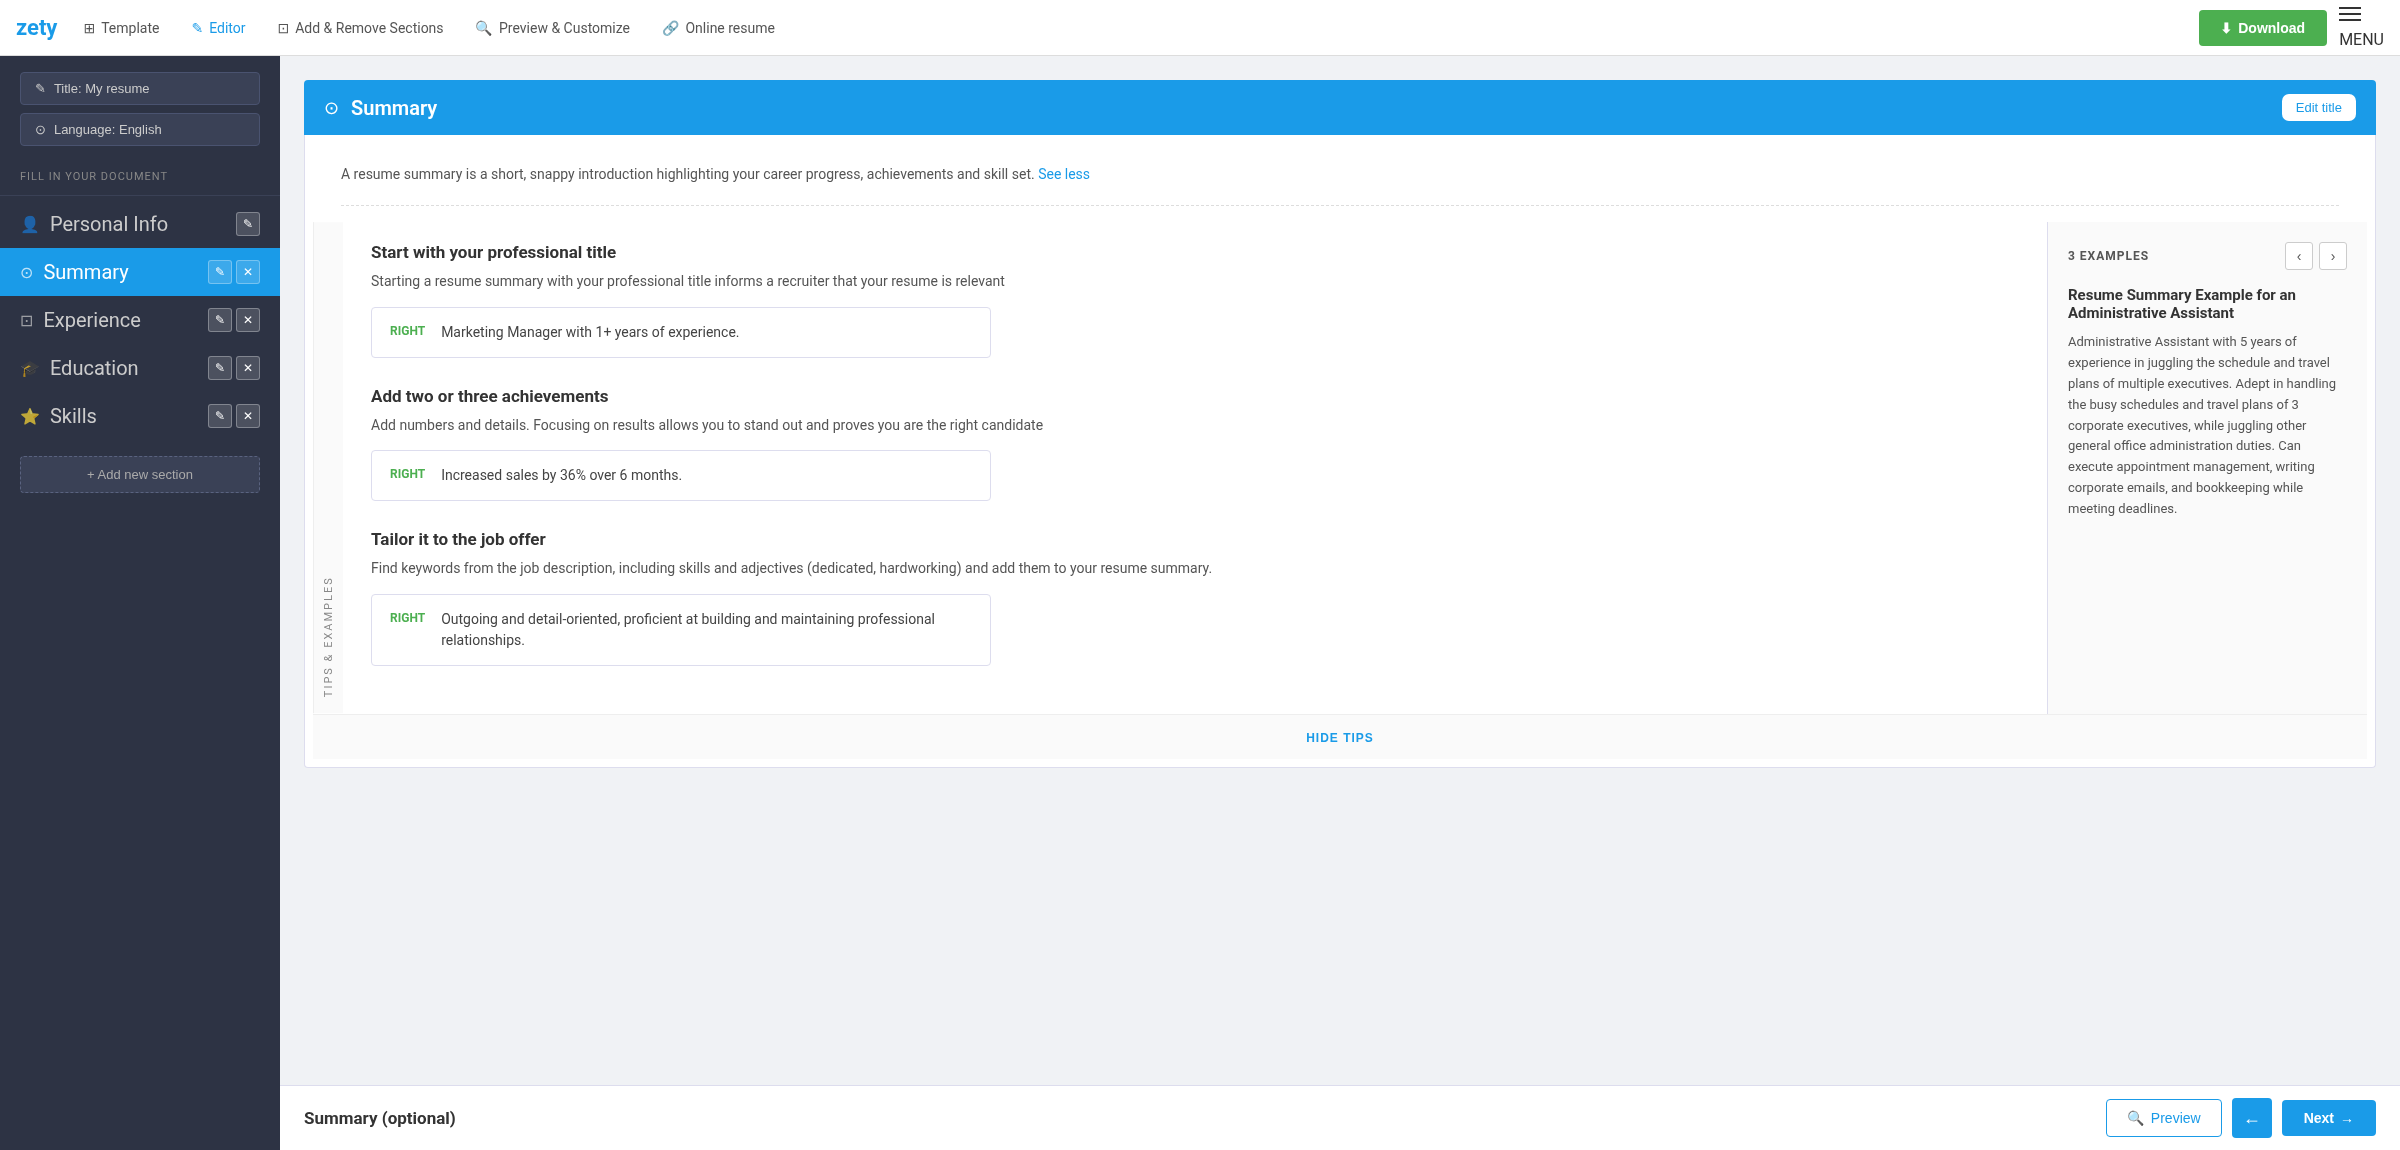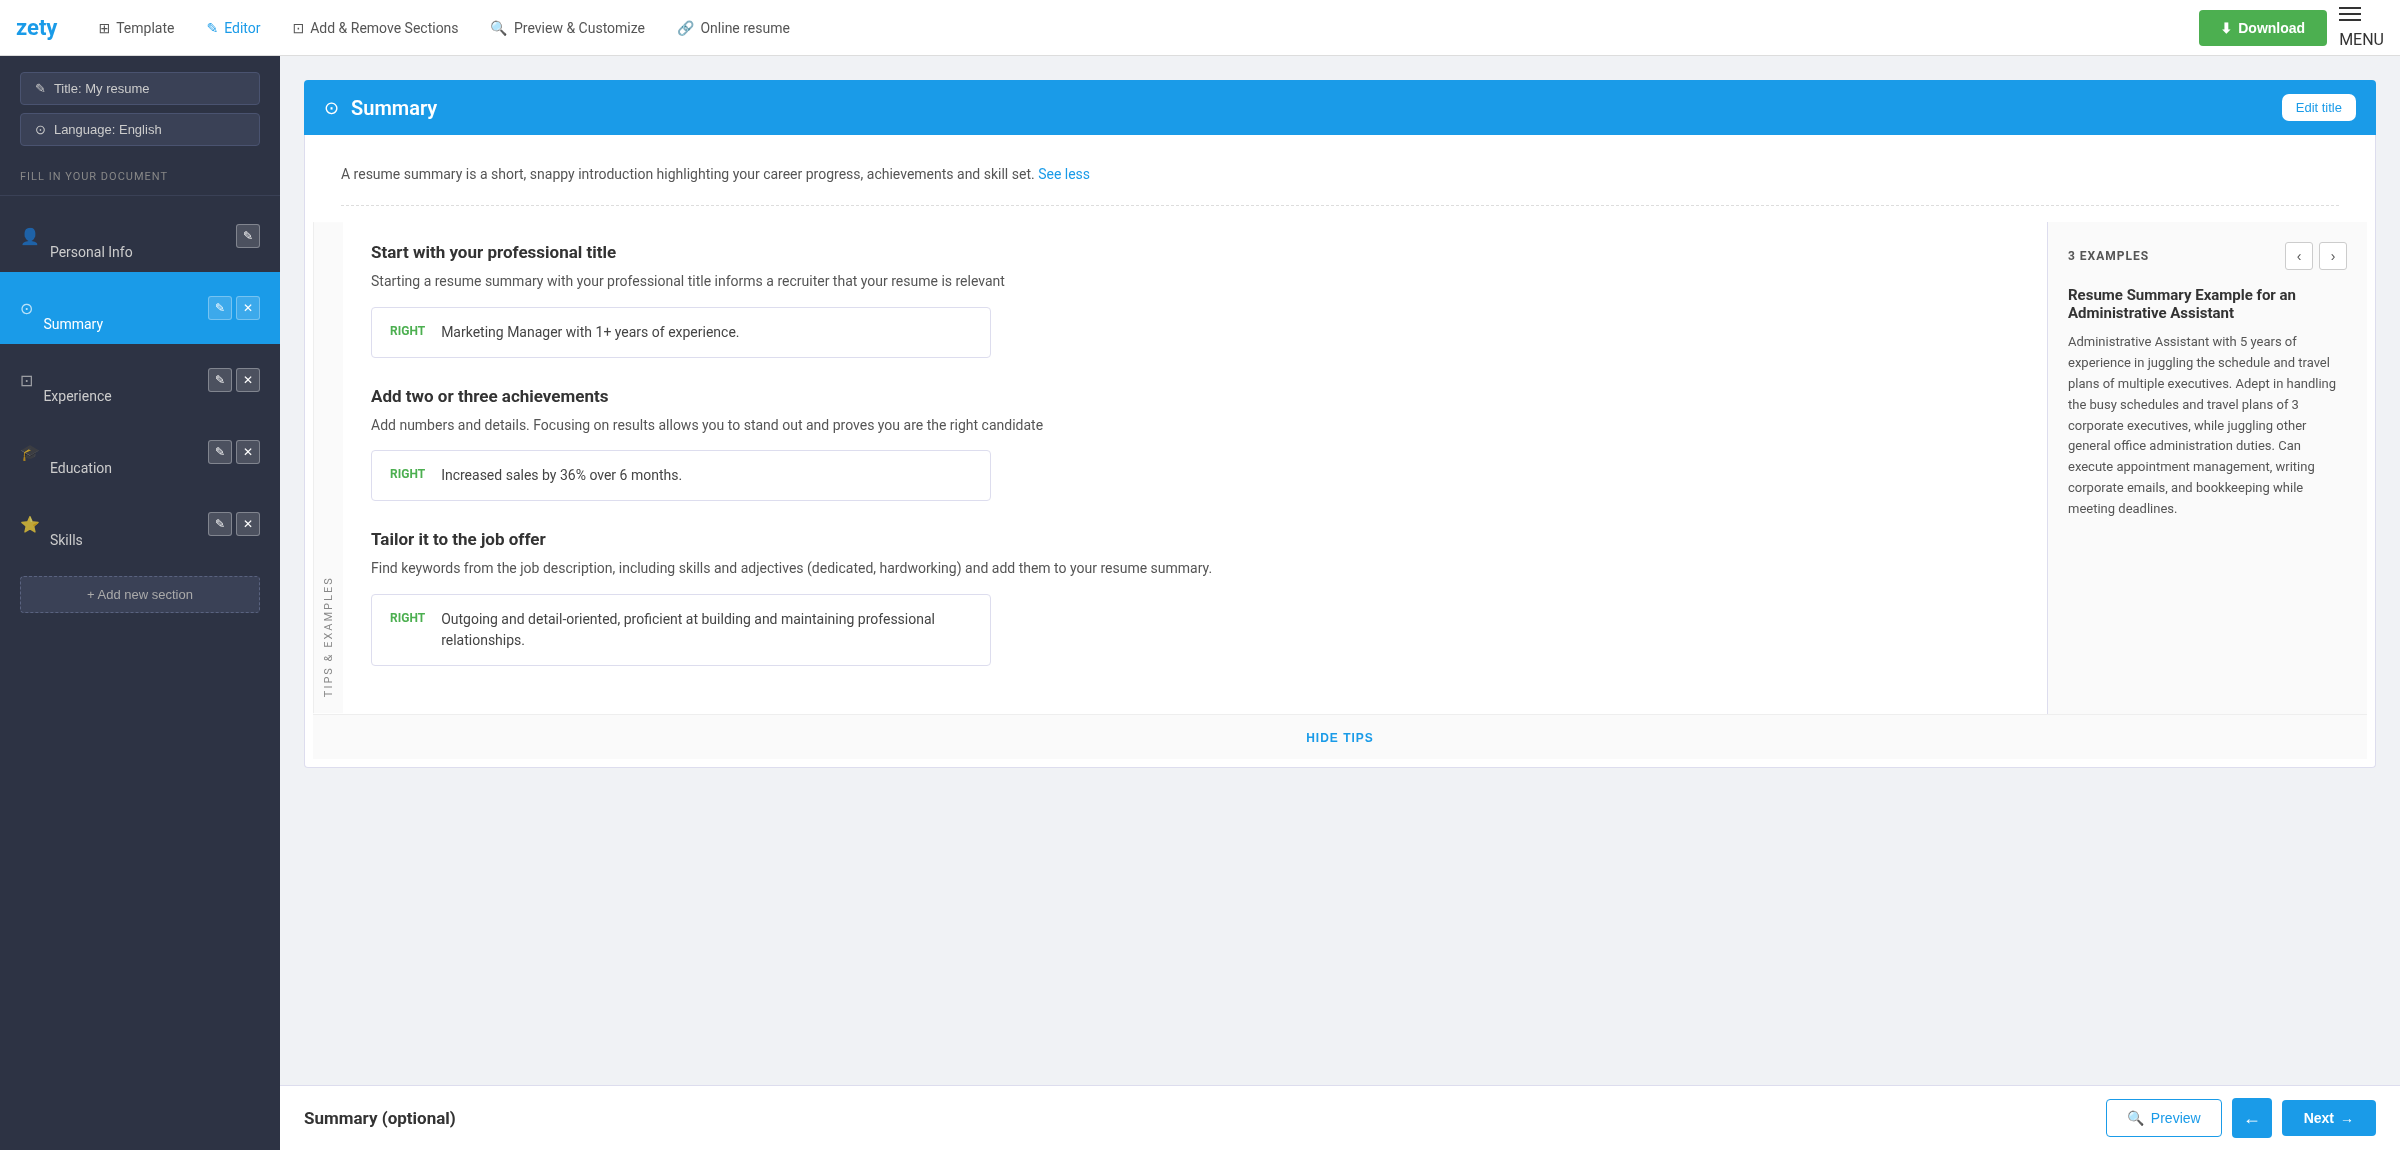--- a/index.html
+++ b/index.html
@@ -4,21 +4,21 @@
   <style>
     * { box-sizing: border-box; margin: 0; padding: 0; }
     body { font-family: -apple-system, BlinkMacSystemFont, 'Segoe UI', Roboto, sans-serif; background: #f0f2f5; color: #333; font-size: 14px; }
 
     
     .topnav {
       display: flex; align-items: center; background: #fff;
       border-bottom: 1px solid #ddd; height: 56px; padding: 0 16px;
       position: fixed; top: 0; left: 0; right: 0; z-index: 100;
     }
-    .topnav-logo { color: #1a9be8; font-size: 22px; font-weight: 700; margin-right: 27px; }
+    .topnav-logo { color: #1a9be8; font-size: 22px; font-weight: 700; margin-right: 12px; }
     .topnav-items { display: flex; align-items: center; gap: 4px; flex: 1; }
     .topnav-item {
       display: flex; align-items: center; gap: 6px;
       padding: 8px 14px; border-radius: 4px; cursor: pointer;
       color: #555; font-size: 14px; white-space: nowrap;
     }
     .topnav-item.active { color: #1a9be8; }
     .topnav-item .icon-char { font-size: 14px; }
     .topnav-right { display: flex; align-items: center; gap: 12px; }
     .download-btn {
@@ -47,21 +47,21 @@
     }
     .sidebar-section-label {
       font-size: 11px; color: #888; padding: 8px 20px 8px; letter-spacing: 1px; text-transform: uppercase;
     }
     .sidebar-divider { border: none; border-top: 1px solid #3a4156; margin: 4px 0; }
     .sidebar-item {
       display: flex; align-items: center; padding: 12px 20px;
       cursor: pointer; color: #ccc; gap: 10px;
     }
     .sidebar-item.active { background: #1a9be8; color: #fff; }
-    .sidebar-item-label { flex: 1; font-size: 14px; margin-top: 32px; }
+    .sidebar-item-label { flex: 1; font-size: 20px; }
     .sidebar-item-actions { display: flex; gap: 4px; }
     .sidebar-action-btn {
       background: rgba(255,255,255,0.15); border: 1px solid rgba(255,255,255,0.3);
       border-radius: 3px; color: #fff; width: 24px; height: 24px;
       display: flex; align-items: center; justify-content: center;
       cursor: pointer; font-size: 12px;
     }
     .sidebar-item-icon { font-size: 16px; opacity: 0.7; }
     .add-section-btn {
       margin: 16px 20px; background: #3a4156; border: 1px dashed #5a6380;

